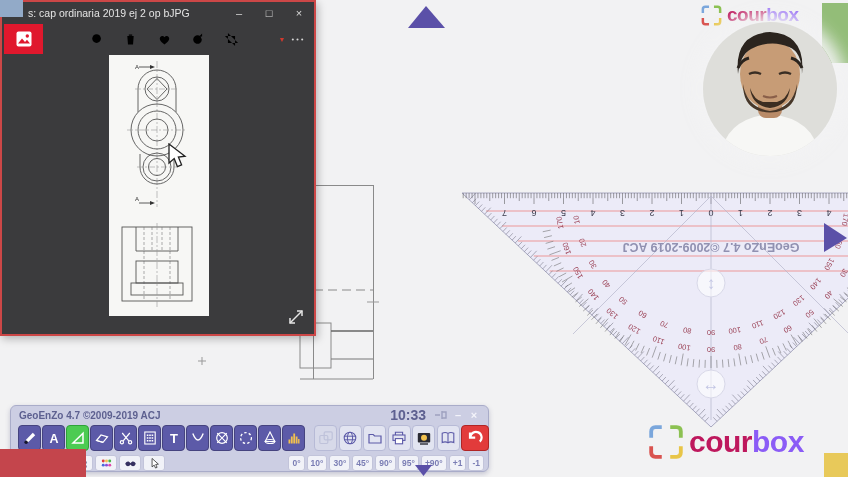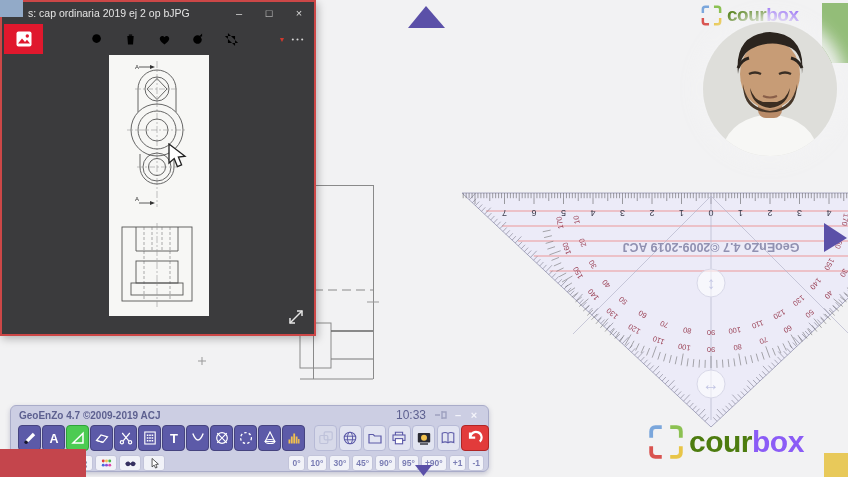--- a/index.html
+++ b/index.html
@@ -25,21 +25,21 @@
   .pw-expand { position:absolute; right:8px; bottom:7px; width:20px; height:20px; }
   .pw-cursor { position:absolute; left:58px; top:88px; }
   .corner-chip { position:absolute; left:0; top:0; width:23px; height:17px; background:#92aac8; z-index:40; }
 
   
   .gz-panel { position:absolute; left:10px; top:405px; width:479px; height:67px;
     background:rgba(201,203,226,.95); border:1px solid #a9acc9; border-radius:6px; z-index:30;
     box-shadow:0 2px 5px rgba(60,60,110,.25); }
   .gz-titlerow { height:16px; display:flex; align-items:center; padding:2px 6px 0 8px; }
   .gz-title { font-size:10px; font-weight:bold; color:#5d6090; flex:1; }
-  .gz-clock { font-size:12px; font-weight:normal; color:#5d6090; margin-right:8px; }
+  .gz-clock { font-size:14px; font-weight:bold; color:#5d6090; margin-right:8px; }
   .gz-winbtn { color:#f4f4fa; font-size:11px; width:16px; text-align:center; font-weight:bold; }
   .gz-pin { width:14px; height:12px; margin-right:2px; }
   .gz-mainrow { position:absolute; left:7px; top:19px; display:flex; gap:1px; }
   .tool-btn { width:23px; height:26px; border-radius:4px; background:#5c5aa8; border:1px solid #45437f;
     display:flex; align-items:center; justify-content:center; }
   .tool-btn.active { background:#4ccb52; border-color:#2ea23a; }
   .gz-filerow { position:absolute; left:303px; top:19px; display:flex; gap:1.5px; }
   .file-btn { width:23px; height:26px; border-radius:4px; background:#e2e4f1; border:1px solid #b7bad6;
     color:#5c5aa8; display:flex; align-items:center; justify-content:center; }
   .file-btn.disabled { color:#bfc2da; background:#d7d9e9; }
@@ -55,21 +55,21 @@
   .red-marker { position:absolute; left:0; top:449px; width:86px; height:28px; background:#c4454c; z-index:35; }
   .down-pointer { position:absolute; left:414px; top:464px; z-index:36; }
   .webcam { position:absolute; left:703px; top:22px; width:134px; height:134px; border-radius:50%;
     overflow:hidden; z-index:12; box-shadow:0 0 16px 10px rgba(242,242,243,.95); }
   .logo { position:absolute; display:flex; align-items:center; gap:5px; z-index:11; }
   .logo-top { left:701px; top:4px; }
   .logo-bottom { left:648px; top:424px; }
   .logo .word { font-weight:bold; letter-spacing:-.5px; }
   .logo-top .word { font-size:19px; }
   .logo-bottom .word { font-size:30px; }
-  .word .p1 { color:#4d7c0f;text-align:center; } .word .p2 { color:#8b5cf6; }
+  .word .p1 { color:#be185d;text-align:center; } .word .p2 { color:#8b5cf6; }
 </style>
 </head>
 <body>
 
 <div class="stage">
 
   <svg class="layer" width="848" height="477" style="z-index:1">
     <g stroke="#8a8a8a" stroke-width="1" fill="none">
       <line x1="300" y1="185.5" x2="373" y2="185.5"></line>
       <line x1="373.5" y1="185" x2="373.5" y2="379"></line>

